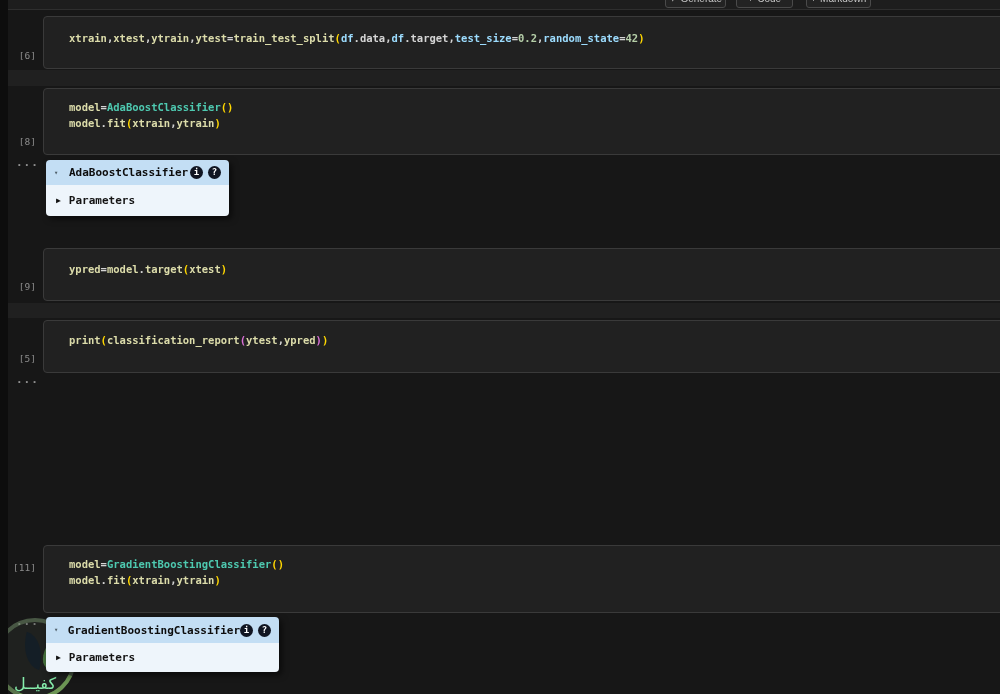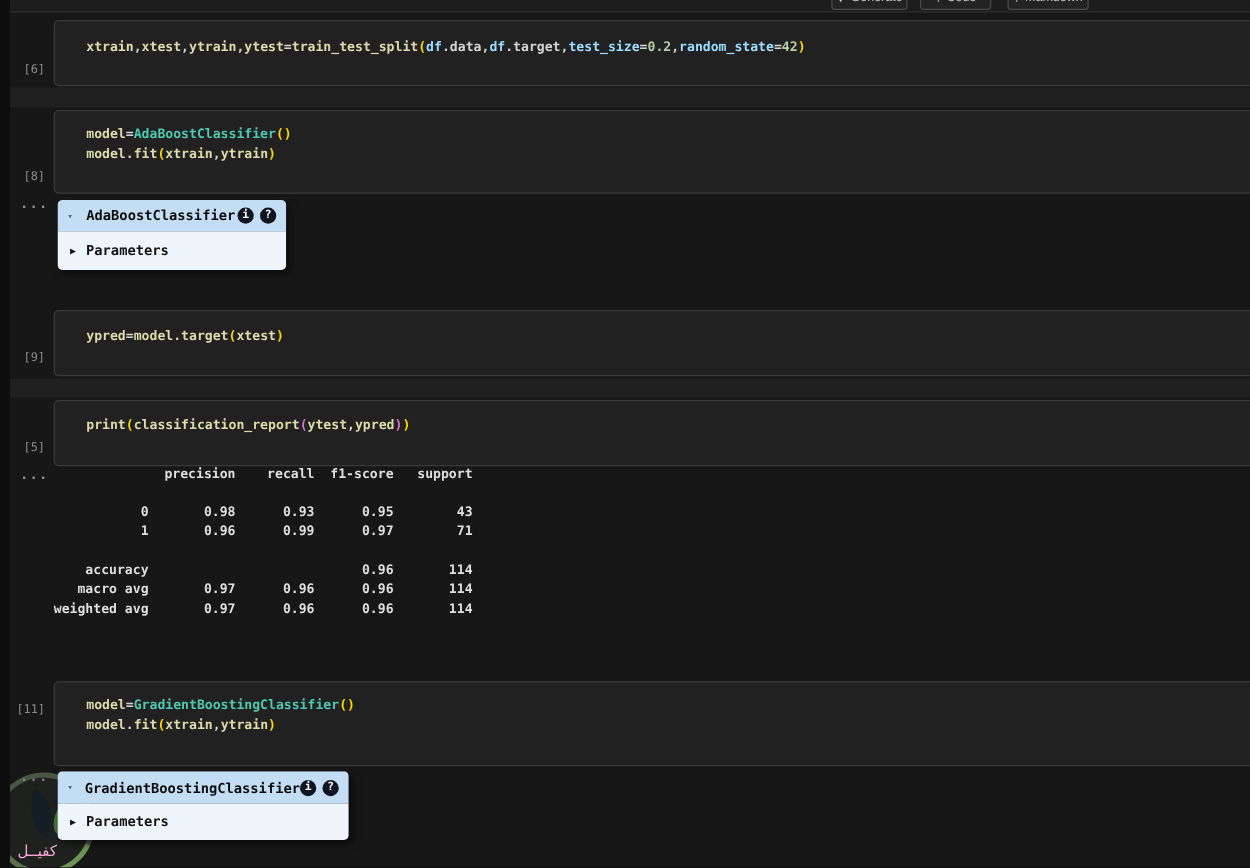--- a/index.html
+++ b/index.html
@@ -57,21 +57,21 @@
   .wm-ring2{position:absolute;left:-14px;top:618px;width:82px;height:82px;
     border-radius:50%;border:4px solid transparent;
     border-bottom-color:rgba(120,170,90,.75);
     border-left-color:rgba(120,170,90,.35);
     transform:rotate(-20deg);box-sizing:border-box;}
   .wm-leafA{position:absolute;left:14px;top:634px;width:22px;height:34px;
     background:#141e26;border-radius:0 100% 0 100%;transform:rotate(15deg);}
   .wm-leafB{position:absolute;left:34px;top:640px;width:14px;height:26px;
     background:#4e7f43;opacity:.85;border-radius:0 100% 0 100%;
     transform:rotate(40deg);}
-  .wm-text{position:absolute;left:6px;top:674px;font-size:12px;color:#f9a8d4;
+  .wm-text{position:absolute;left:6px;top:674px;font-size:16px;color:#86efac;
     direction:rtl;font-family:"DejaVu Sans",sans-serif;}
 </style>
 </head>
 <body>
 
 <div id="screen">
 
   <div class="topbar">
     <div class="tb-btn" style="left:657px;width:61px;">
       <span class="ic">✦</span>
@@ -121,28 +121,20 @@
       <div class="code"><div><span class="tk-var">ypred</span><span class="tk-op">=</span><span class="tk-var">model</span><span class="tk-op">.</span><span class="tk-fn">target</span><span class="tk-p1">(</span><span class="tk-var">xtest</span><span class="tk-p1">)</span></div></div>
     </div>
   <div class="exec" style="top:281px;">[9]</div>
 
   <div class="cell" style="top:320px;height:53px;padding-top:12px;">
       <div class="code"><div><span class="tk-fn">print</span><span class="tk-p1">(</span><span class="tk-fn">classification_report</span><span class="tk-p2">(</span><span class="tk-var">ytest</span><span class="tk-op">,</span><span class="tk-var">ypred</span><span class="tk-p2">)</span><span class="tk-p1">)</span></div></div>
     </div>
   <div class="exec" style="top:353px;">[5]</div>
 
   <div class="odots" style="top:373px;">...</div>
-  <pre class="report">              precision    recall  f1-score   support
-
-           0       0.98      0.93      0.95        43
-           1       0.96      0.99      0.97        71
-
-    accuracy                           0.96       114
-   macro avg       0.97      0.96      0.96       114
-weighted avg       0.97      0.96      0.96       114</pre>
 
   <div class="cell" style="top:545px;height:68px;padding-top:11px;">
       <div class="code"><div><span class="tk-var">model</span><span class="tk-op">=</span><span class="tk-cls">GradientBoostingClassifier</span><span class="tk-p1">()</span></div><div><span class="tk-var">model</span><span class="tk-op">.</span><span class="tk-fn">fit</span><span class="tk-p1">(</span><span class="tk-var">xtrain</span><span class="tk-op">,</span><span class="tk-var">ytrain</span><span class="tk-p1">)</span></div></div>
     </div>
   <div class="exec" style="top:562px;">[11]</div>
 
   <div class="odots" style="top:615px;">...</div>
 
   <div class="wm">
     <div class="wm-ring"></div>

